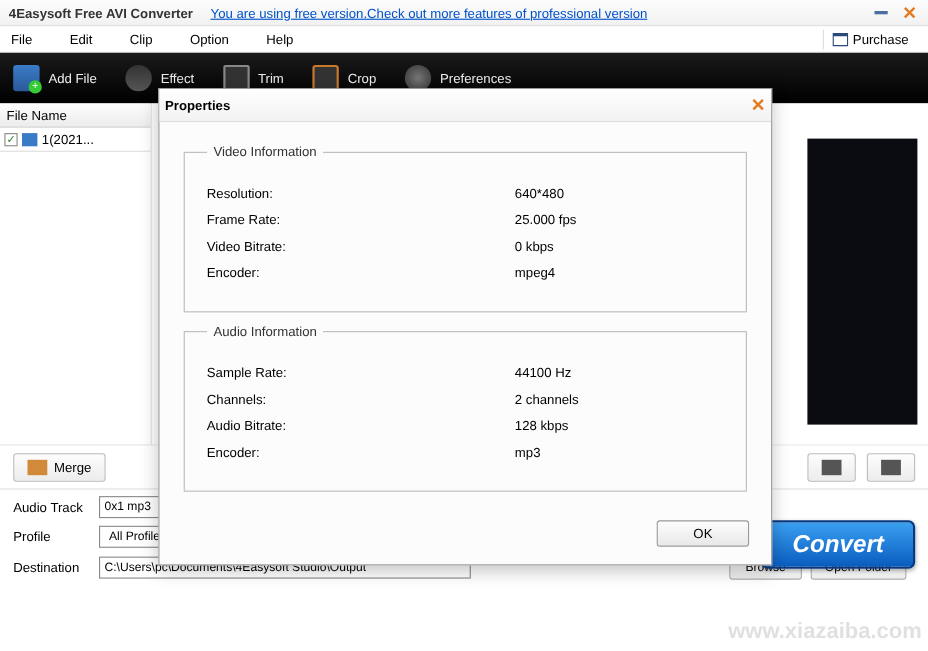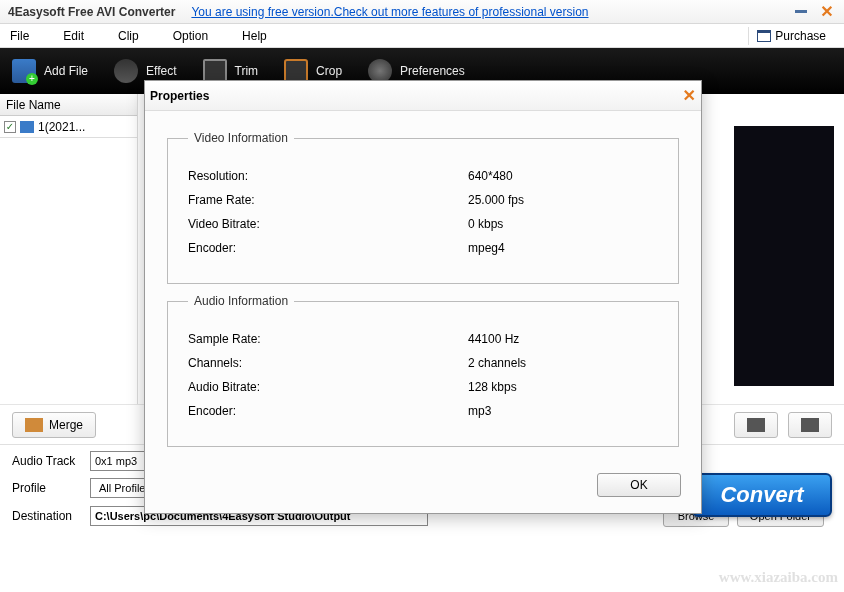--- a/index.html
+++ b/index.html
@@ -56,21 +56,21 @@
 .dlgtitle .spacer { flex:1; }
 .dlgclose { color:#e47a1f; font-size:16px; font-weight:bold; cursor:pointer; }
 .dlgbody { padding: 10px 22px 16px; }
 fieldset { border:1px solid #bbb; padding:14px 20px 18px; margin: 10px 0; }
 legend { padding:0 6px; color:#333; }
 .proprow { display:flex; margin:10px 0; }
 .proprow .k { width:280px; }
 .dlgfoot { display:flex; justify-content:flex-end; padding:0 20px 16px; }
 .okbtn { width:84px; height:24px; background:linear-gradient(#fdfdfd,#e8e8e8); border:1px solid #999; border-radius:3px; cursor:pointer; }
 
-.watermark { position:absolute; right:6px; bottom:6px; color:#ccc; font-size:15px; font-weight:bold; opacity:.6; pointer-events:none;font-family:Liberation Serif, serif; }
+.watermark { position:absolute; right:6px; bottom:6px; color:#ccc; font-size:20px; font-weight:bold; opacity:.6; pointer-events:none; }
 </style>
 </head>
 <body>
 
 <div class="titlebar">
   <span class="title">4Easysoft Free AVI Converter</span>
   <a class="promo">You are using free version.Check out more features of professional version</a>
   <span class="spacer"></span>
   <span class="winbtn">
       <span class="minline"></span>
@@ -155,21 +155,21 @@
   <span class="lbl">Profile</span>
   <div style="display:flex;gap:6px">
     <select style="width:120px"><option>All Profiles</option></select>
     <select style="width:210px"><option>AVI - Audio-Video Interleaved (*.avi)</option></select>
   </div>
   <button class="smallbtn">Settings</button>
   <button class="smallbtn">Apply to all</button>
   <span></span>
 
   <span class="lbl">Destination</span>
-  <input class="tx" style="width: 338px; font-weight: bold;" value="C:\Users\pc\Documents\4Easysoft Studio\Output">
+  <input class="tx" style="width: 338px;" value="C:\Users\pc\Documents\4Easysoft Studio\Output">
   <button class="smallbtn">Browse</button>
   <button class="smallbtn">Open Folder</button>
   <span></span>
 
   <button class="convert">Convert</button>
 </div>
 
 <div class="dialog">
   <div class="dlgtitle">
     <span>Properties</span>

